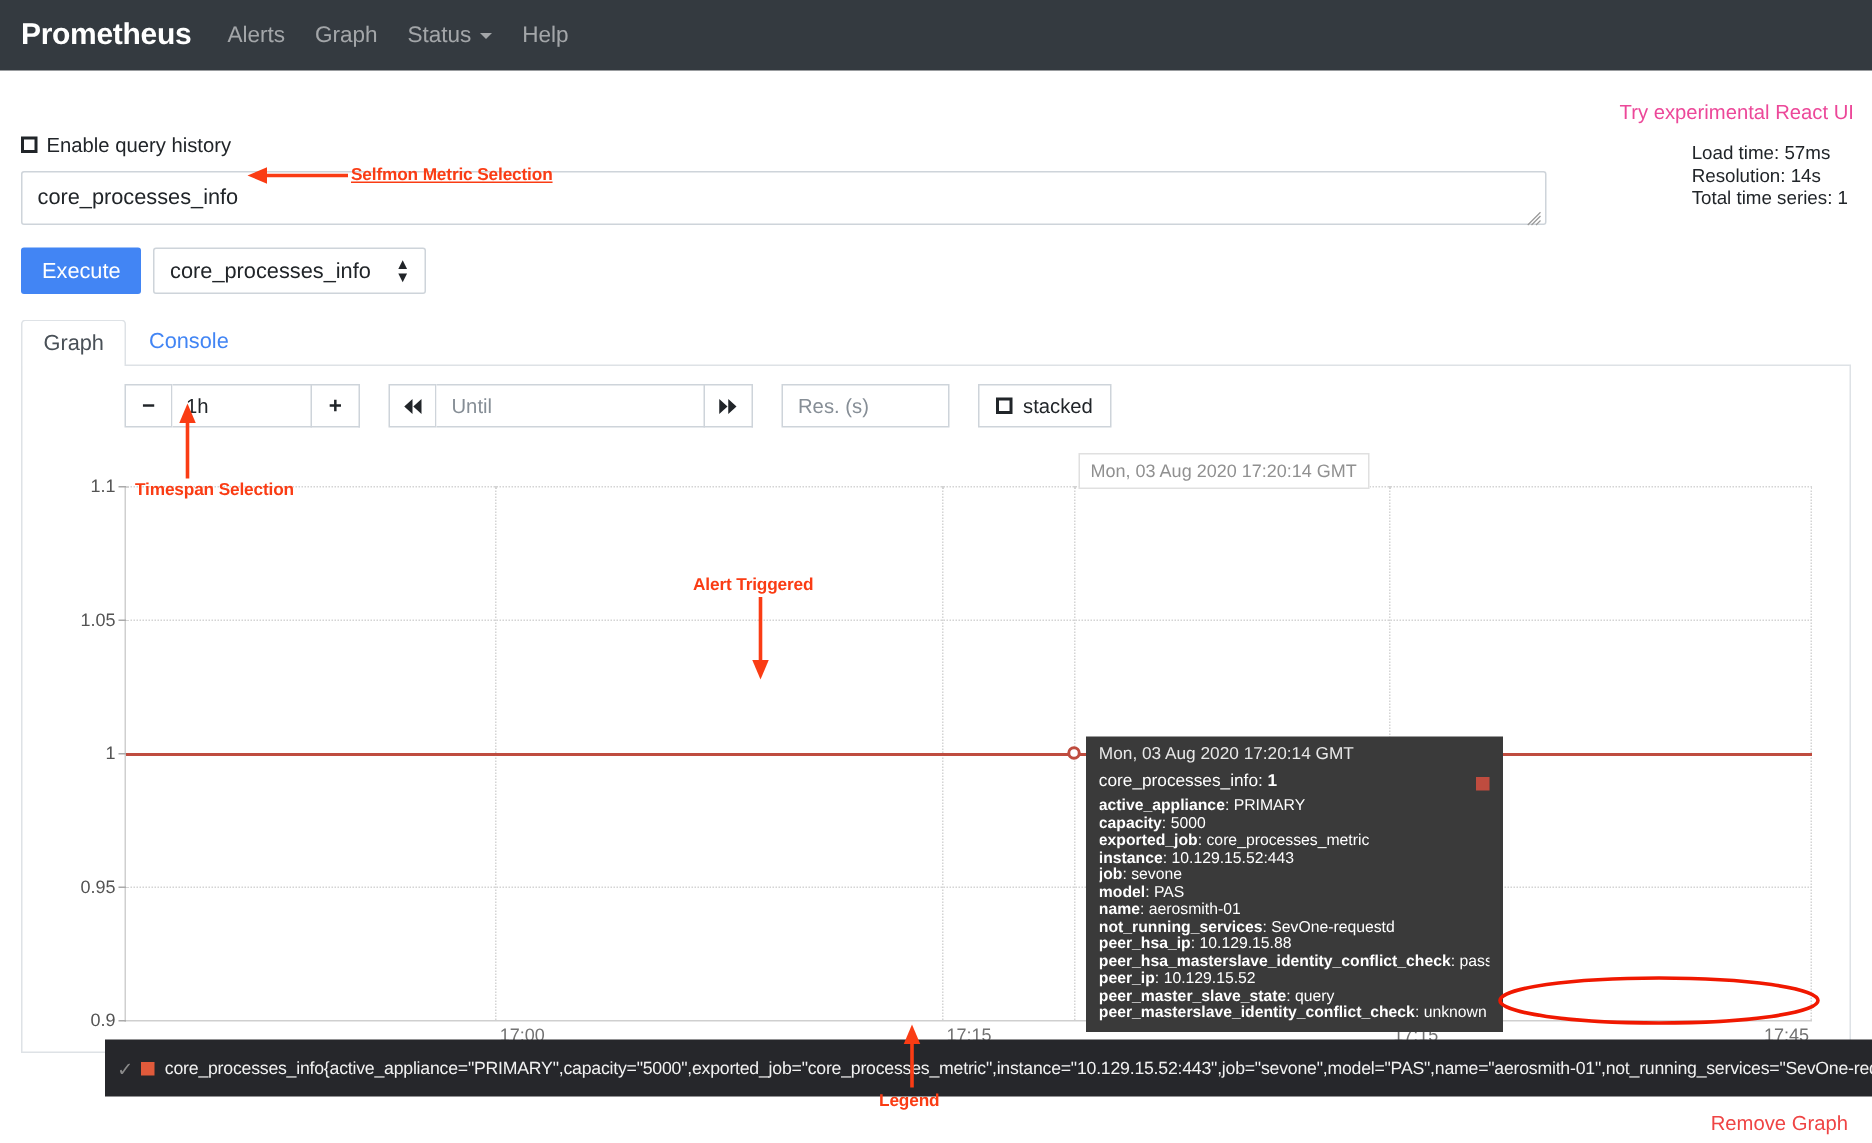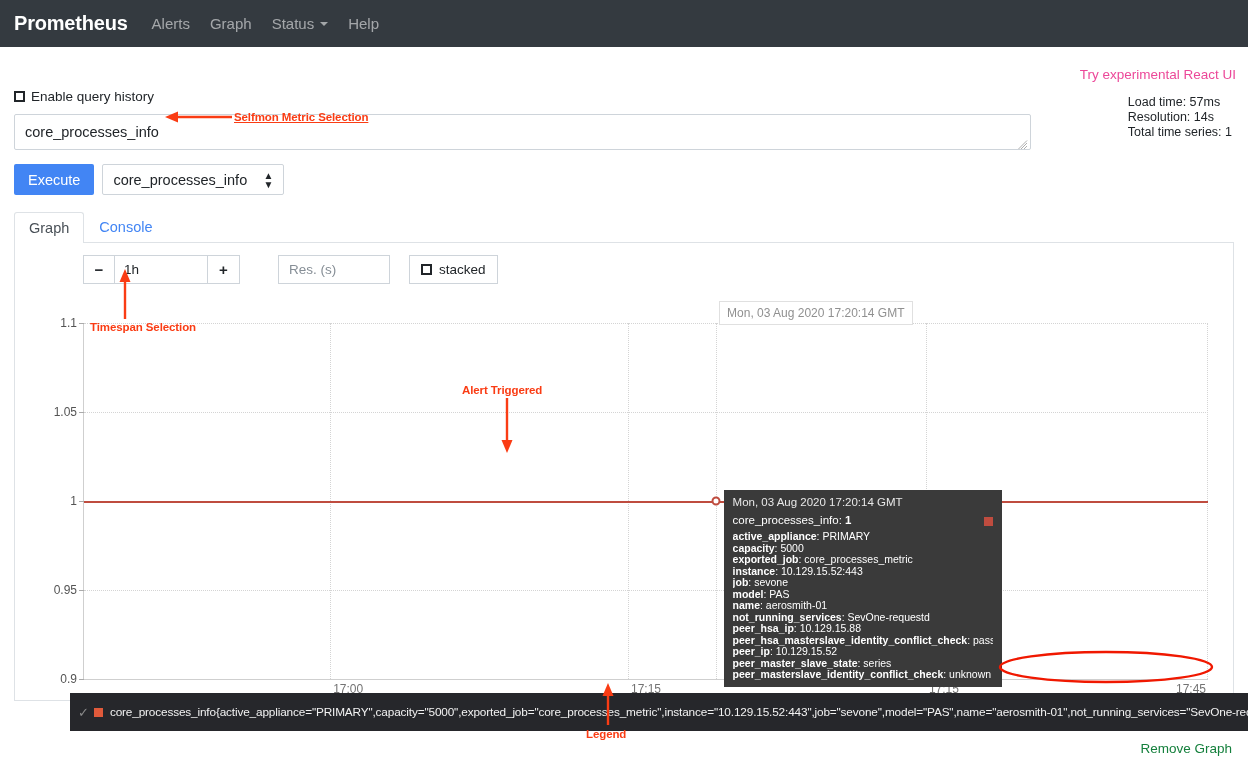--- a/index.html
+++ b/index.html
@@ -314,21 +314,21 @@
   .legend-text {
     color: #f2f2f2;
     font-size: 11.8px;
     white-space: nowrap;
     letter-spacing: -0.15px;
   }
 
   .remove-graph {
     position: absolute;
     right: 16px; top: 694px;
-    color: #15803d;
+    color: #ef4444;
     font-size: 13.5px;
     cursor: pointer;
   }
 
   
   .anno {
     position: absolute;
     color: #fa3c14;
     font-size: 11.5px;
     font-weight: bold;
@@ -400,20 +400,33 @@
 
   <div class="panel">
 
     <div class="controls">
       <div class="grp">
         <div class="ctl minus">−</div>
         <div class="ctl range-val">1h</div>
         <div class="ctl plus">+</div>
       </div>
       <div class="spacer"></div>
+      <div class="grp">
+        <div class="ctl nav-arrow">
+          <svg width="13" height="10" viewBox="0 0 13 10">
+            <path d="M6 0 L6 10 L0.5 5 Z M12 0 L12 10 L6.5 5 Z" fill="#212529"></path>
+          </svg>
+        </div>
+        <div class="ctl until">Until</div>
+        <div class="ctl nav-arrow">
+          <svg width="13" height="10" viewBox="0 0 13 10">
+            <path d="M0.5 0 L0.5 10 L6 5 Z M6.5 0 L6.5 10 L12 5 Z" fill="#212529"></path>
+          </svg>
+        </div>
+      </div>
       <div class="spacer"></div>
       <div class="ctl res">Res. (s)</div>
       <div class="spacer"></div>
       <div class="ctl stacked">
         <span class="box"></span>
         <span>stacked</span>
       </div>
     </div>
 
     <div class="chart">
@@ -455,21 +468,21 @@
           <div class="tt-label"><b>capacity</b>: <span>5000</span></div>
           <div class="tt-label"><b>exported_job</b>: <span>core_processes_metric</span></div>
           <div class="tt-label"><b>instance</b>: <span>10.129.15.52:443</span></div>
           <div class="tt-label"><b>job</b>: <span>sevone</span></div>
           <div class="tt-label"><b>model</b>: <span>PAS</span></div>
           <div class="tt-label"><b>name</b>: <span>aerosmith-01</span></div>
           <div class="tt-label"><b>not_running_services</b>: <span>SevOne-requestd</span></div>
           <div class="tt-label"><b>peer_hsa_ip</b>: <span>10.129.15.88</span></div>
           <div class="tt-label"><b>peer_hsa_masterslave_identity_conflict_check</b>: <span>passive</span></div>
           <div class="tt-label"><b>peer_ip</b>: <span>10.129.15.52</span></div>
-          <div class="tt-label"><b>peer_master_slave_state</b>: <span>series</span></div>
+          <div class="tt-label"><b>peer_master_slave_state</b>: <span>query</span></div>
           <div class="tt-label"><b>peer_masterslave_identity_conflict_check</b>: <span>unknown</span></div>
         </div>
 
       </div>
     </div>
   </div>
 
   <div class="legend">
     <span class="legend-check">✓</span>
     <span class="legend-swatch"></span>

